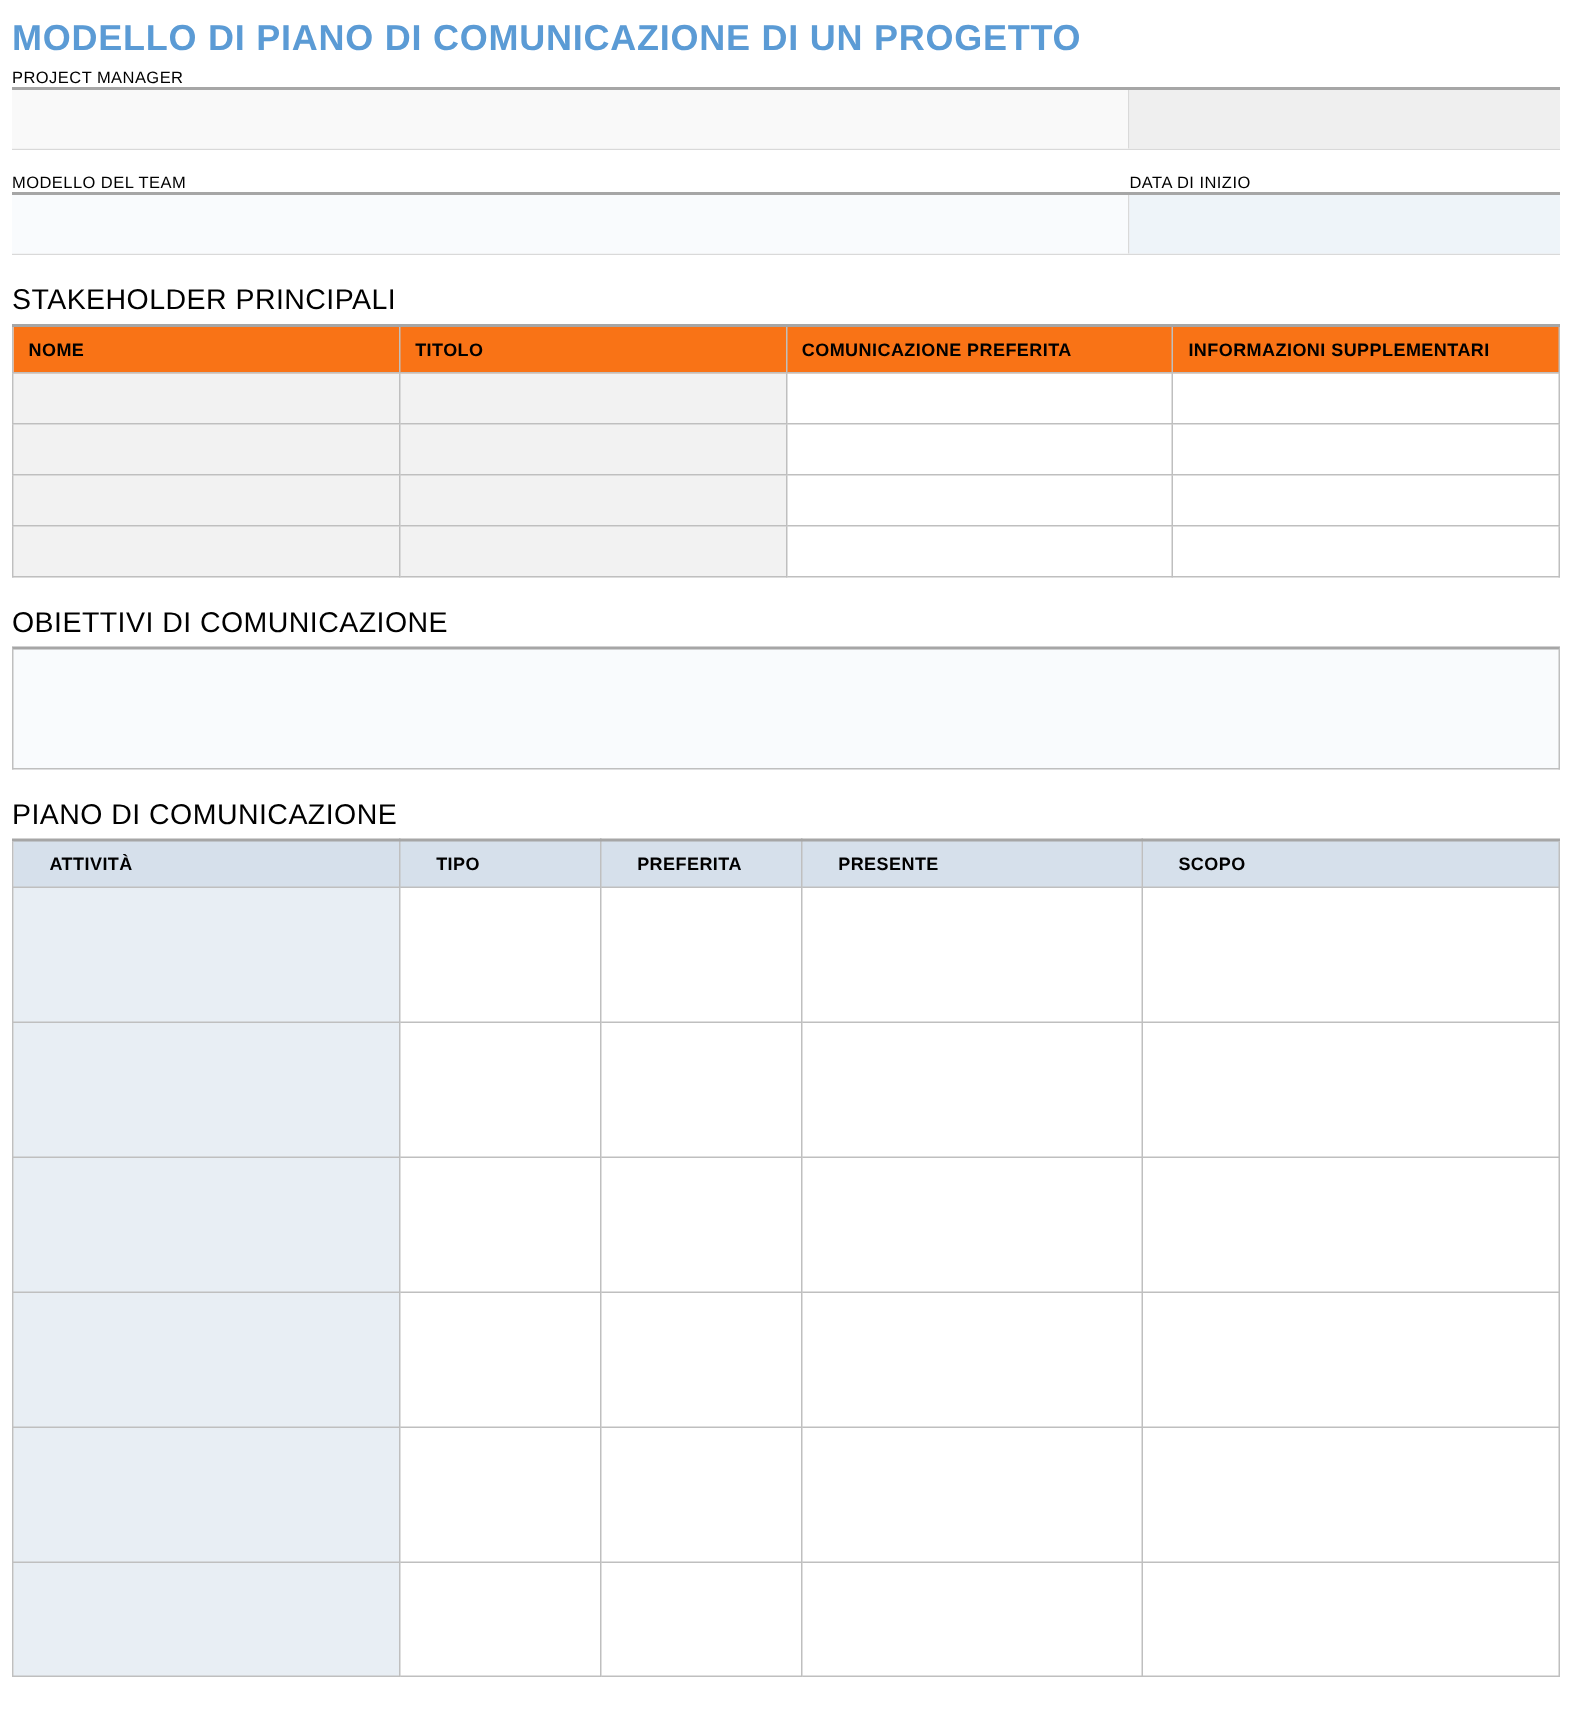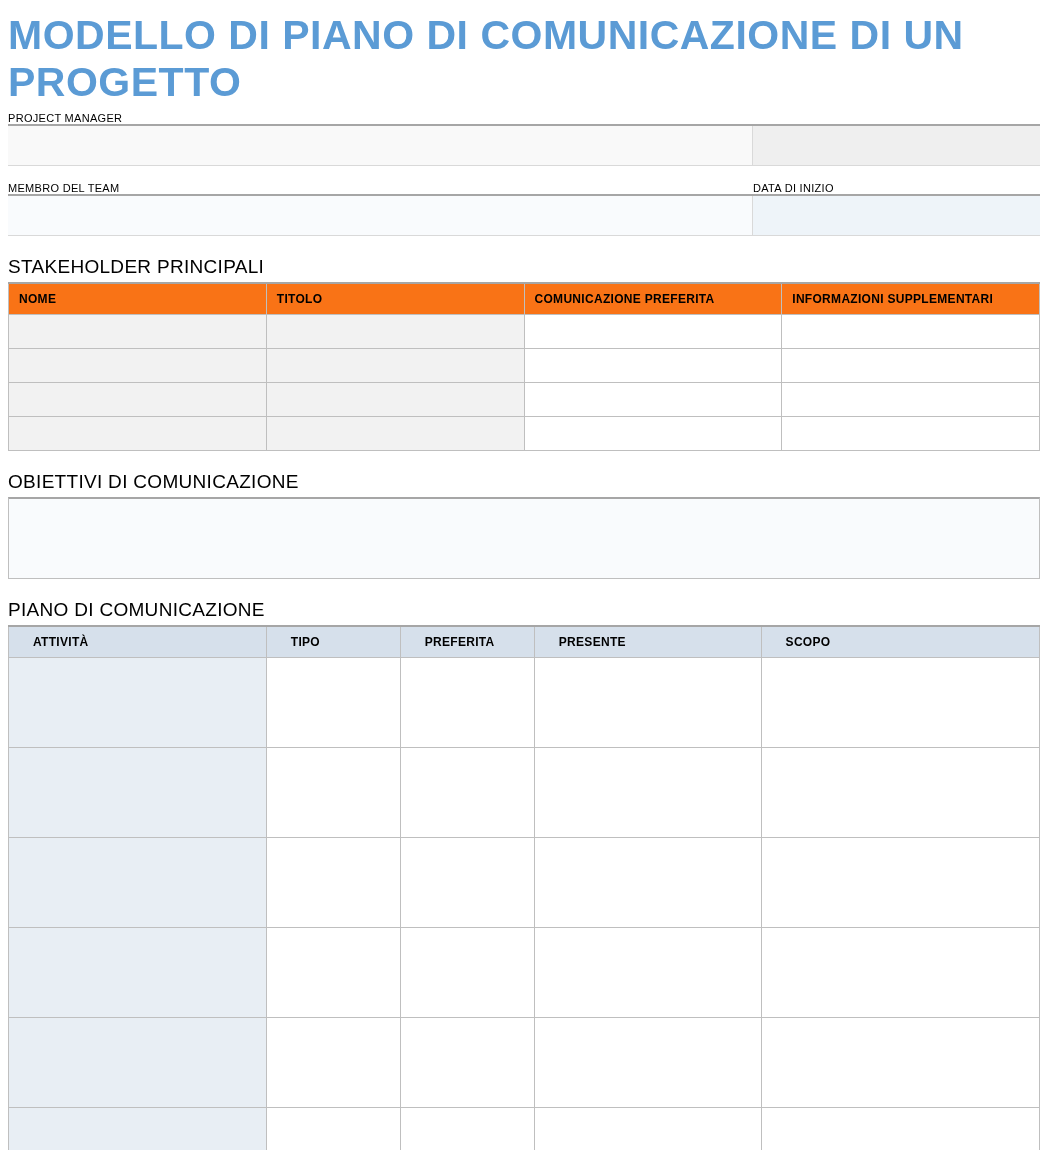--- a/index.html
+++ b/index.html
@@ -6,21 +6,21 @@
   body {
     margin: 0;
     padding: 12px 8px;
     font-family: "Century Gothic", "Avant Garde", Futura, Arial, sans-serif;
     background: #fff;
     color: #000;
     width: 1048px;
   }
   h1.title {
     margin: 0 0 4px 0;
-    font-size: 41px;
+    font-size: 24px;
     font-weight: 700;
     color: #5b9bd5;
     letter-spacing: 0.5px;
   }
   .label-row {
     display: flex;
     font-size: 11px;
     font-weight: 400;
     letter-spacing: 0.3px;
     margin-top: 6px;
@@ -103,21 +103,21 @@
 
 <div class="label-row">
   <div class="right">PROJECT MANAGER</div>
 </div>
 <div class="field-row gray">
   <div class="f-left"></div>
   <div class="f-right"></div>
 </div>
 
 <div class="label-row" style="margin-top:16px;">
-  <div class="left">MEMBRO DEL TEAM</div>
+  <div class="left">MODELLO DEL TEAM</div>
   <div class="right">DATA DI INIZIO</div>
 </div>
 <div class="field-row">
   <div class="f-left"></div>
   <div class="f-right"></div>
 </div>
 
 <div class="sect-label">STAKEHOLDER PRINCIPALI</div>
 <table class="stake">
   <colgroup>

